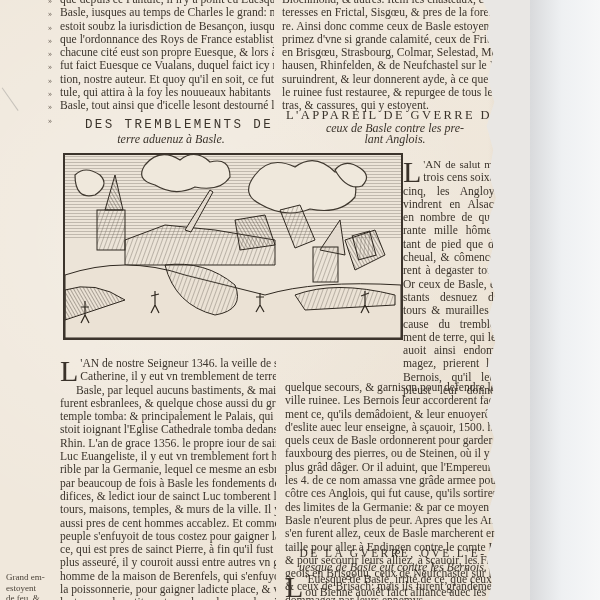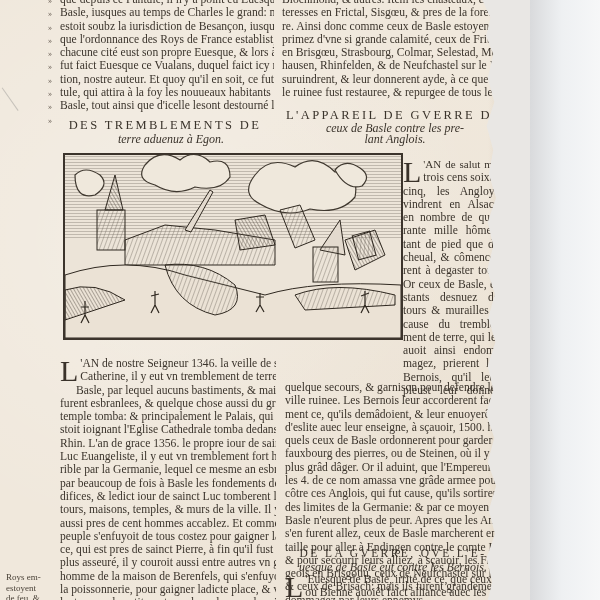--- a/index.html
+++ b/index.html
@@ -87,24 +87,25 @@
 
     <div class="col right-col" style="top:-7px;">
       <span class="line">Blochmond, &amp; autres. Item les chasteaux, &amp; for-</span>
       <span class="line">teresses en Frictal, Sisgœu, &amp; pres de la forest Noi-</span>
       <span class="line">re. Ainsi donc comme ceux de Basle estoyent op-</span>
       <span class="line">primez d'vne si grande calamité, ceux de Fribourg</span>
       <span class="line">en Brisgœu, Strasbourg, Colmar, Selestad, Mul-</span>
       <span class="line">hausen, Rhinfelden, &amp; de Neufchastel sur le Rhin.</span>
       <span class="line">suruindrent, &amp; leur donnerent ayde, à ce que la vil-</span>
       <span class="line">le ruinee fust restauree, &amp; repurgee de tous les pla-</span>
-    </div>
-
-    <div class="heading" style="left:60px; top:118px; width:210px;">DES TREMBLEMENTS DE</div>
-    <div class="subheading" style="left:66px; top:134px; width:210px;">terre aduenuz à Egon.</div>
+      <span class="line" style="text-align-last:left;">tras, &amp; cassures, qui y estoyent.</span>
+    </div>
+
+    <div class="heading" style="left:74px; top:118px; width:210px;font-family:Liberation Mono, monospace;">DES TREMBLEMENTS DE</div>
+    <div class="subheading" style="left:66px; top:134px; width:210px;">terre aduenuz à Basle.</div>
 
     <div class="heading" style="left:286px; top:108px; width:216px;">L'APPAREIL DE GVERRE DE</div>
     <div class="subheading" style="left:300px; top:123px; width:190px;">ceux de Basle contre les pre-</div>
     <div class="subheading" style="left:300px; top:134px; width:190px;">lant Anglois.</div>
 
     <div class="woodcut">
       <svg width="336" height="183" viewBox="0 0 336 183">
         <defs>
           <pattern id="hatch" width="4" height="4" patternUnits="userSpaceOnUse" patternTransform="rotate(20)">
             <line x1="0" y1="0" x2="0" y2="4" stroke="#6e665c" stroke-width="0.8"></line>
@@ -224,18 +225,18 @@
       <span class="line">peuple s'enfuyoit de tous costez pour gaigner la pla</span>
       <span class="line">ce, qui est pres de sainct Pierre, à fin qu'il fust en lieu</span>
       <span class="line">plus asseuré, il y couroit aussi entre autres vn gentil-</span>
       <span class="line">homme de la maison de Berenfels, qui s'enfuyoit de</span>
       <span class="line">la poissonnerie, pour gaigner ladicte place, &amp; vou-</span>
       <span class="line">lant passer le petit pont, par lequel on va de sainct</span>
 
     </div>
 
     <div class="marginal">
-      <div>Roys em-</div>
+      <div>Grand em-</div>
       <div>estoyent</div>
       <div>de feu, &amp;</div>
     </div>
   </div>
 </div>
 
 </body></html>

